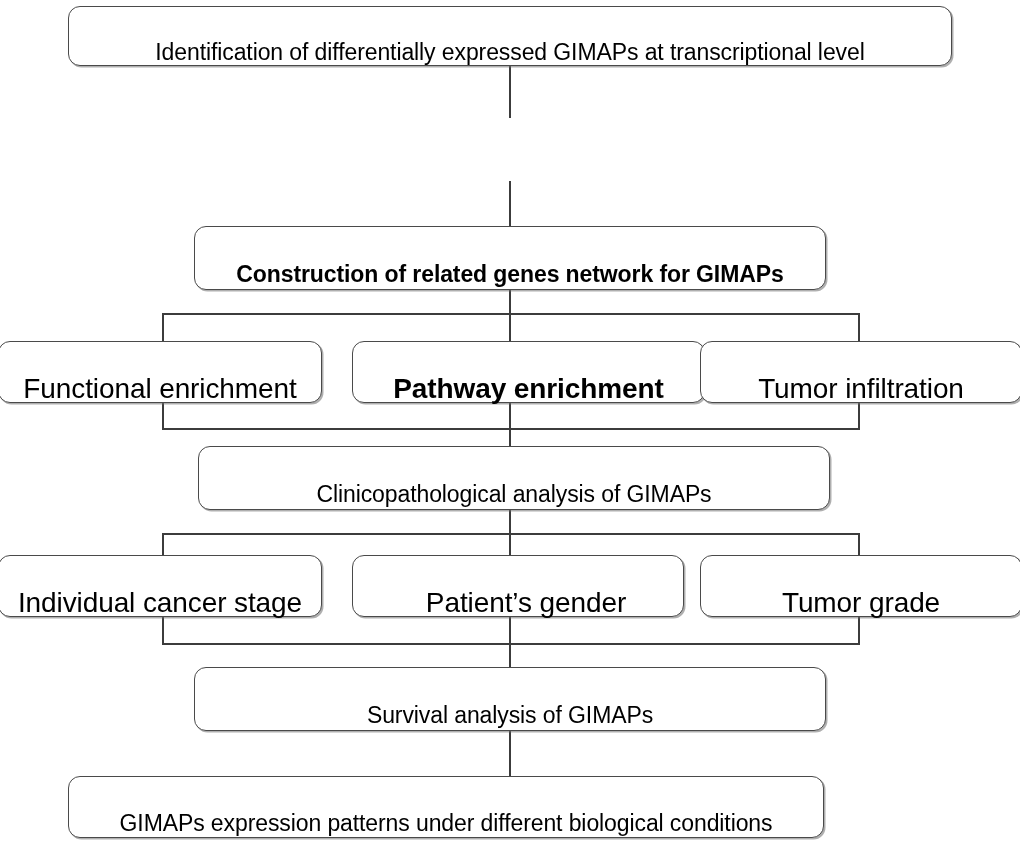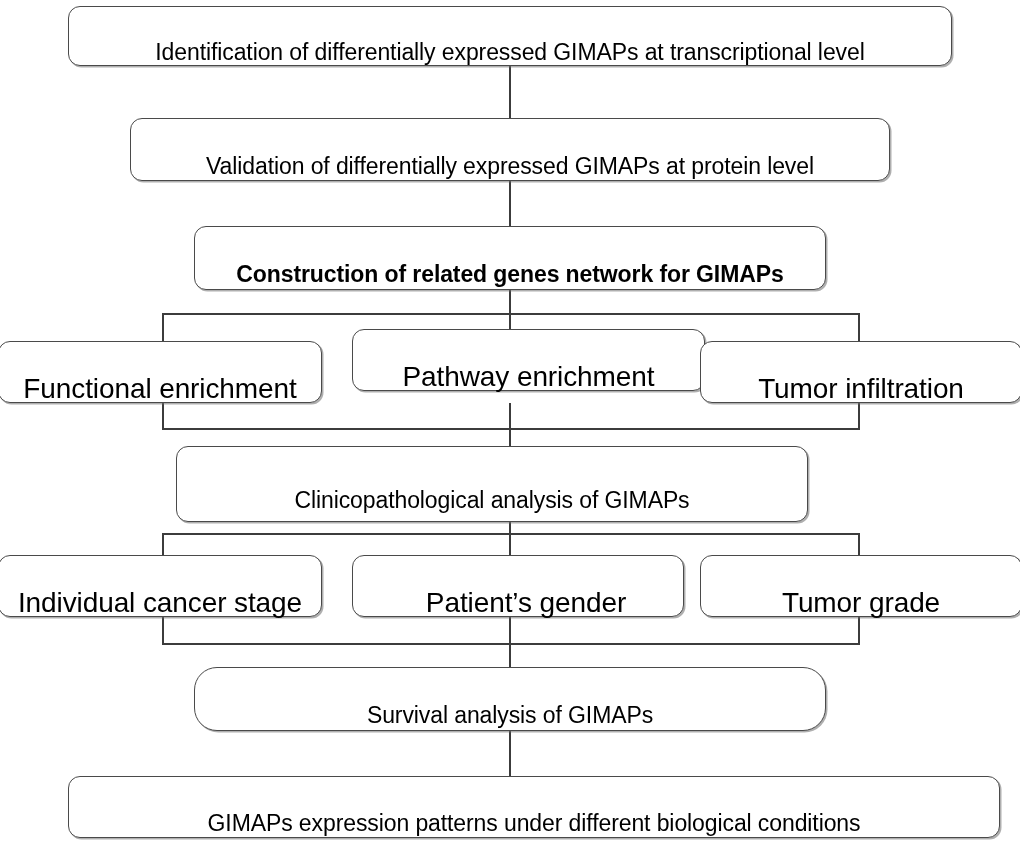--- a/index.html
+++ b/index.html
@@ -88,57 +88,54 @@
   <div class="bracket-v" style="left:858px; top:533px; height:30px;"></div>
 
   <div class="hline" style="left:162px; top:643px; width:698px;"></div>
   <div class="bracket-v" style="left:162px; top:615px; height:30px;"></div>
   <div class="bracket-v" style="left:858px; top:615px; height:30px;"></div>
 
   <div class="node wide" style="left:68px; top:6px; width:884px; height:60px;">
     <span class="label">Identification of differentially expressed GIMAPs at transcriptional level</span>
   </div>
 
-  <div class="node wide" style="left:130px; top:118px; width:760px; height:63px;">
-    <span class="label">Validation of differentially expressed GIMAPs at protein level</span>
-  </div>
 
   <div class="node wide" style="left:194px; top:226px; width:632px; height:64px;font-weight:bold;">
     <span class="label">Construction of related genes network for GIMAPs</span>
   </div>
 
   <div class="node small" style="left:-2px; top:341px; width:324px; height:62px;">
     <span class="label">Functional enrichment</span>
   </div>
 
-  <div class="node small" style="left:352px; top:329px; width:353px; height:62px;">
+  <div class="node small" style="left:352px; top:341px; width:353px; height:62px;font-weight:bold;">
     <span class="label">Pathway enrichment</span>
   </div>
 
   <div class="node small" style="left:700px; top:341px; width:322px; height:62px;">
     <span class="label">Tumor infiltration</span>
   </div>
 
-  <div class="node wide" style="left:176px; top:446px; width:632px; height:76px;">
+  <div class="node wide" style="left:198px; top:446px; width:632px; height:64px;">
     <span class="label">Clinicopathological analysis of GIMAPs</span>
   </div>
 
   <div class="node small" style="left:-2px; top:555px; width:324px; height:62px;">
     <span class="label">Individual cancer stage</span>
   </div>
 
   <div class="node small" style="left:352px; top:555px; width:332px; height:62px;padding-left:16px;">
     <span class="label">Patient’s gender</span>
   </div>
 
   <div class="node small" style="left:700px; top:555px; width:322px; height:62px;">
     <span class="label">Tumor grade</span>
   </div>
 
-  <div class="node wide" style="left:194px; top:667px; width:632px; height:64px;border-radius:23px;">
+  <div class="node wide" style="left:194px; top:667px; width:632px; height:64px;">
     <span class="label">Survival analysis of GIMAPs</span>
   </div>
 
-  <div class="node wide" style="left:68px; top:776px; width:932px; height:62px;">
+  <div class="node wide" style="left:68px; top:776px; width:756px; height:62px;">
     <span class="label">GIMAPs expression patterns under different biological conditions</span>
   </div>
 
 </div>
 
 </body></html>

